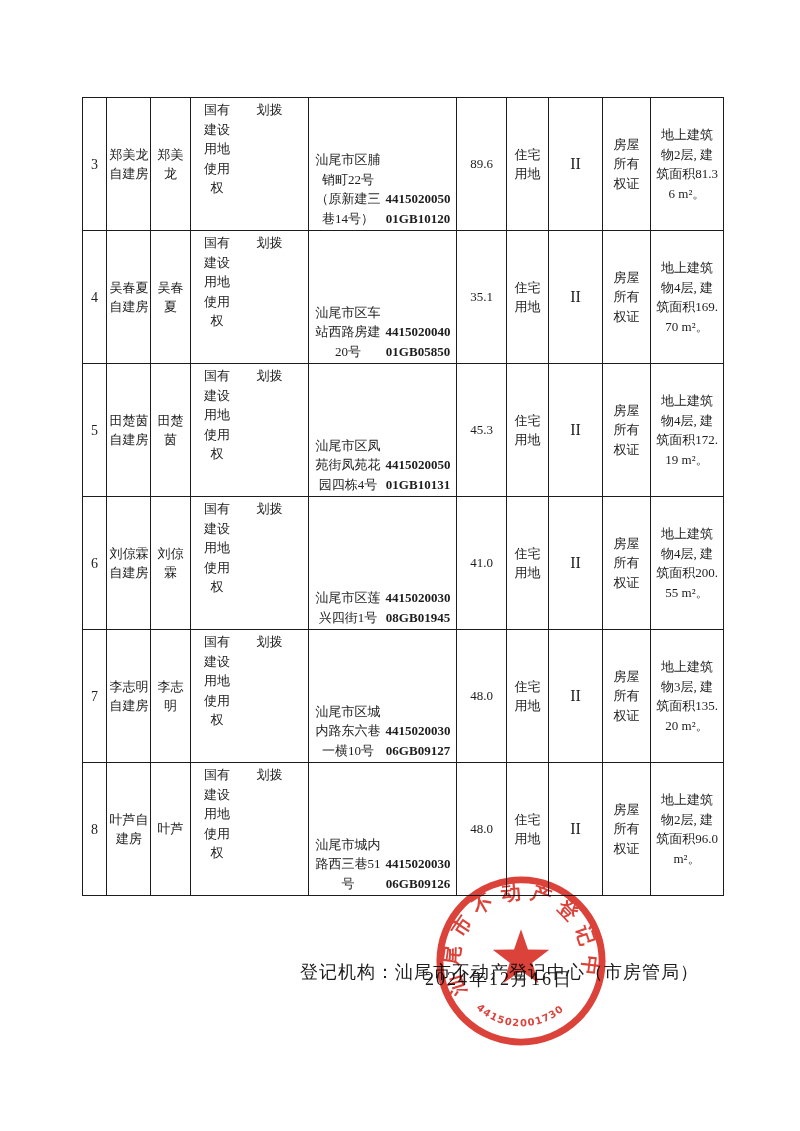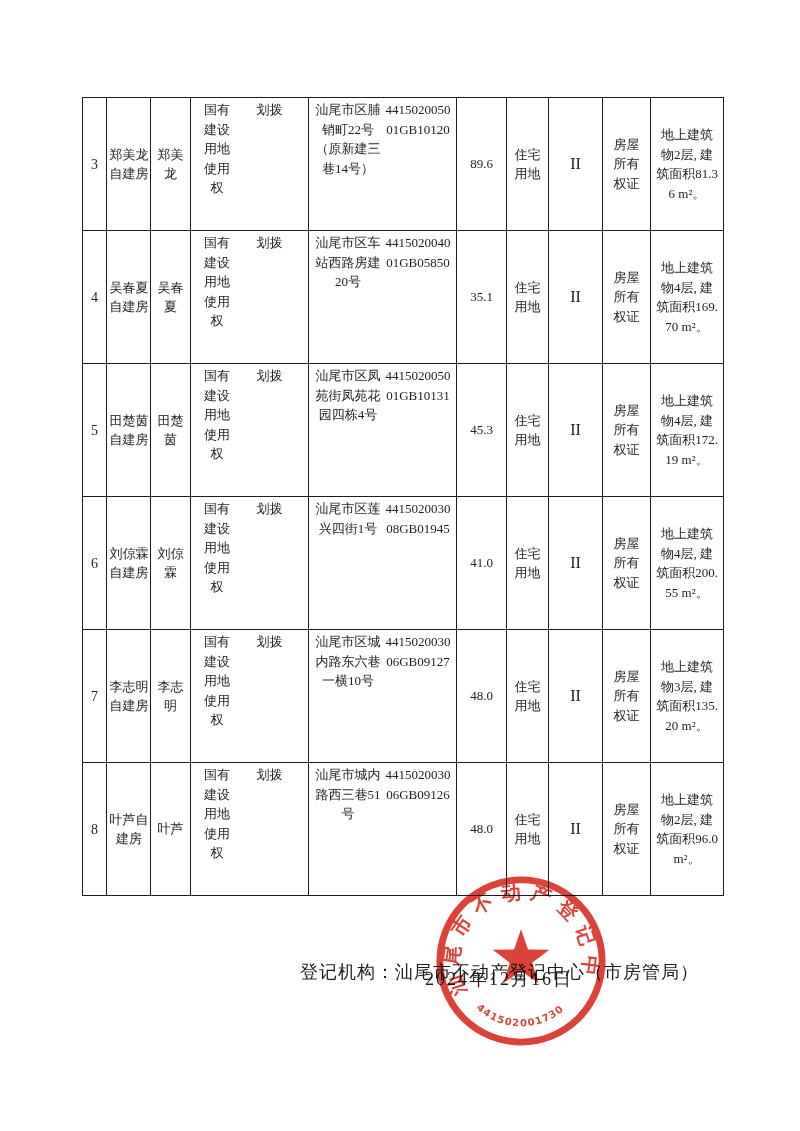--- a/index.html
+++ b/index.html
@@ -30,23 +30,23 @@
     word-break:break-all;
   }
   td.c-no{font-size:14px;}
   td.c-project div{margin:9px auto;width:42px;}
   td.c-applicant div{margin:0 auto;width:30px;}
   
   td.c-typemode .wrap{display:flex;align-items:flex-start;height:100%;}
   td.c-typemode .rtype{width:30px;margin-left:10px;text-align:center;}
   td.c-typemode .mode{flex:1;text-align:center;}
   
-  td.c-locparcel .wrap{display:flex;align-items:flex-start;height:100%;}
+  td.c-locparcel .wrap{display:flex;align-items:flex-end;height:100%;}
   td.c-locparcel .loc{width:66px;margin-left:5px;text-align:center;}
-  td.c-locparcel .parcel{flex:1;text-align:center;padding:0 2px;}
+  td.c-locparcel .parcel{flex:1;text-align:center;padding:0 2px;font-weight:bold;}
   td.c-use div{margin:0 auto;width:30px;}
   td.c-grade{font-size:16px;}
   td.c-cert div{margin:0 auto;width:30px;}
   td.c-remark div{margin:16px auto;width:62px;}
   
   .attachment-line{
     position:absolute;left:155px;top:874px;
     font-size:19px;letter-spacing:1px;
   }
   .registry-line{

